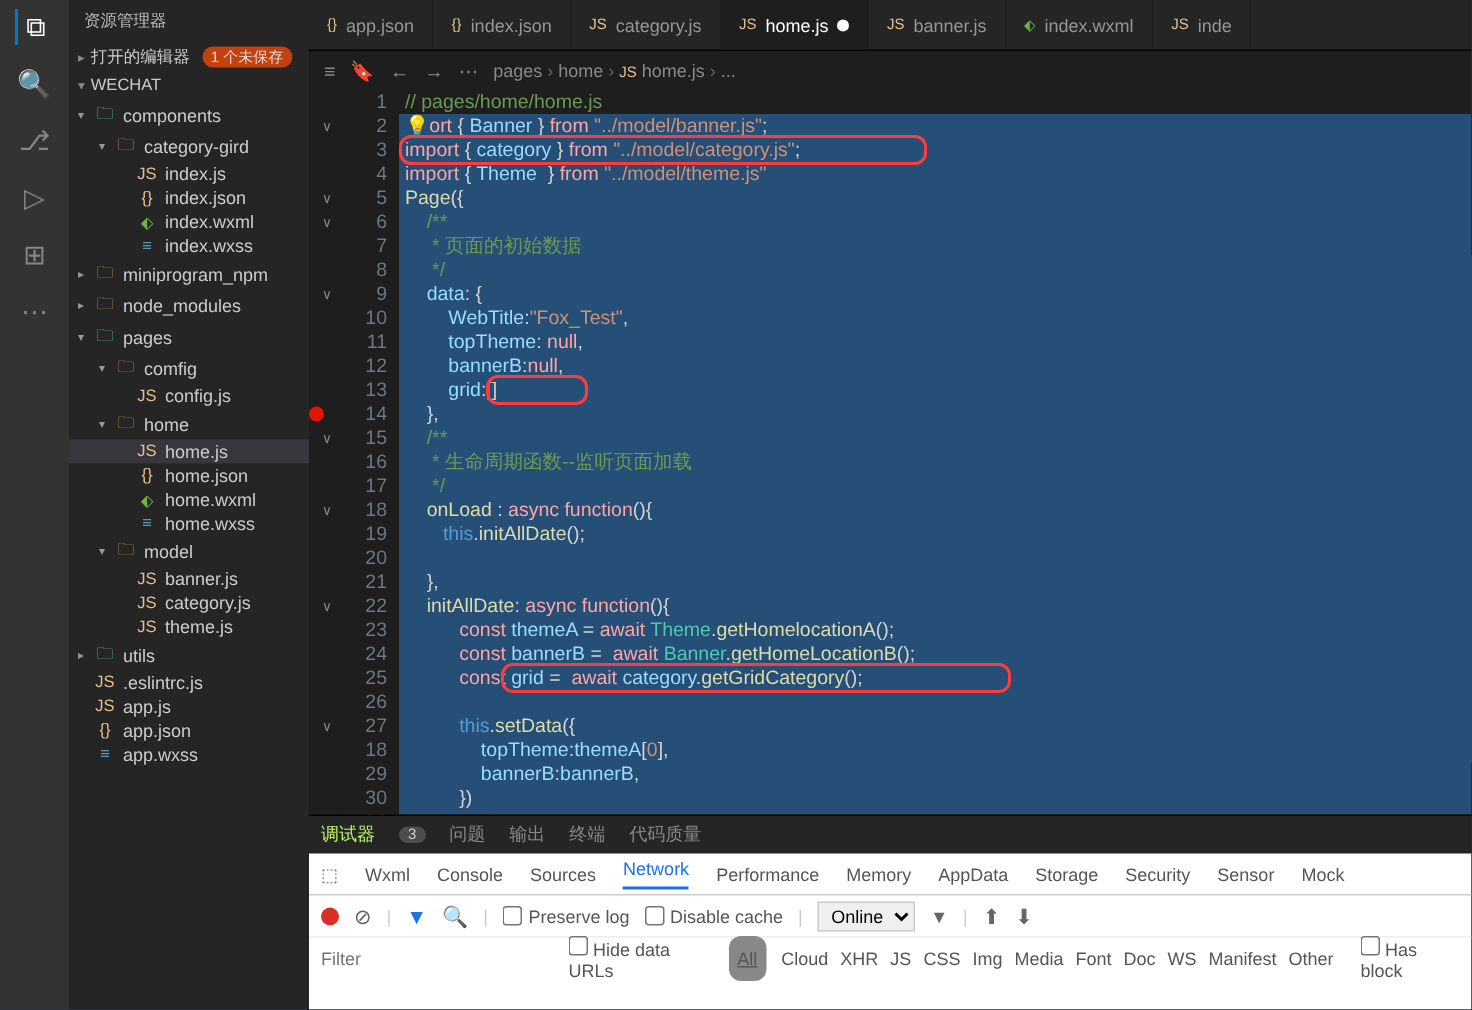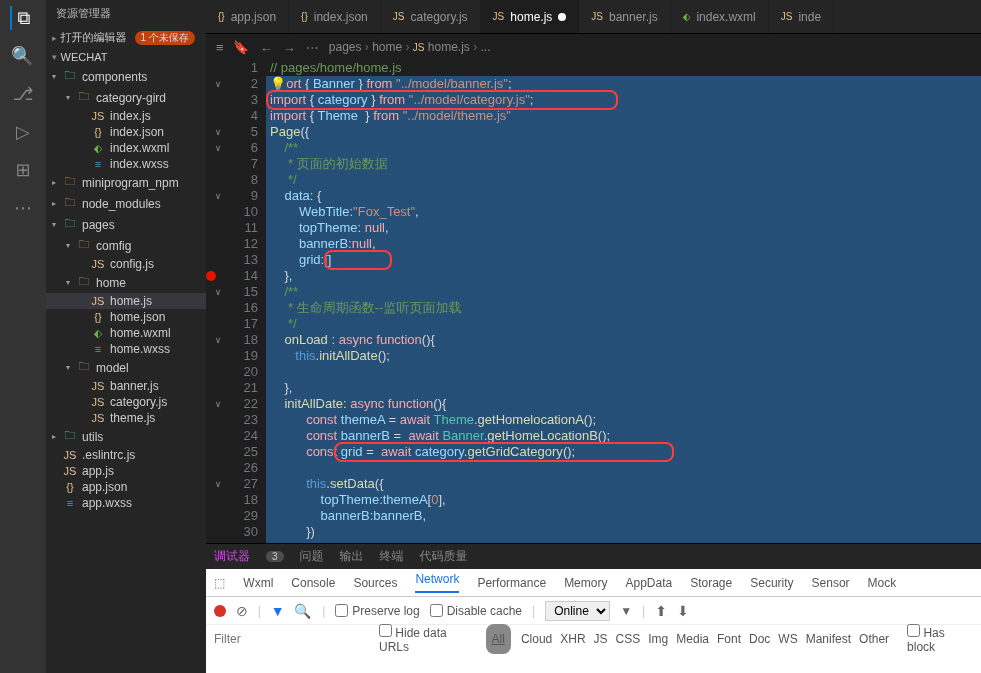--- a/index.html
+++ b/index.html
@@ -46,21 +46,21 @@
 .code-lines{ position:relative; }
 .line { height:16px; white-space:pre; padding-left:4px; position:relative;}
 .bg-none{background:#1e1e1e;}
 .c-cmt{color:#6a9955;} .c-kw{color:#fca5a5;} .c-str{color:#ce9178;} .c-fn{color:#dcdcaa;} .c-id{color:#9cdcfe;} .c-plain{color:#d4d4d4;} .c-this{color:#569cd6;} .c-type{color:#4ec9b0;}
 .highlight-red{ position:absolute; border:2px solid #ff3b3b; border-radius:8px; pointer-events:none; }
 .bp-row{position:absolute; left:-60px; width:10px; height:10px; background:#e51400; border-radius:50%; top:3px;}
 
 
 .dbg-tabs { height:26px; background:#252526; display:flex; align-items:center; padding-left:8px; gap:16px; font-size:12px; border-top:1px solid #000;}
 .dbg-tabs span{color:#888; cursor:pointer;}
-.dbg-tabs span.active{color:#d946ef;}
+.dbg-tabs span.active{color:#bef264;}
 .dbg-tabs .count{background:#4d4d4d;border-radius:8px;padding:0 6px;font-size:10px;color:#ccc;}
 
 
 .devtools{ background:#fff; color:#333; height:104px; display:flex; flex-direction:column; font-size:12px;}
 .dt-tabs{ height:28px; display:flex; align-items:center; padding:0 8px; gap:18px; border-bottom:1px solid #ccc;}
 .dt-tabs span{cursor:pointer; color:#555;}
 .dt-tabs span.active{color:#1a73e8; border-bottom:2px solid #1a73e8; padding-bottom:5px;}
 .dt-toolbar{height:28px; display:flex; align-items:center; padding:0 8px; gap:10px; border-bottom:1px solid #eee;}
 .rec-dot{width:12px;height:12px;background:#d93025;border-radius:50%;}
 .dt-toolbar .ic{color:#666;font-size:14px;cursor:pointer;}

